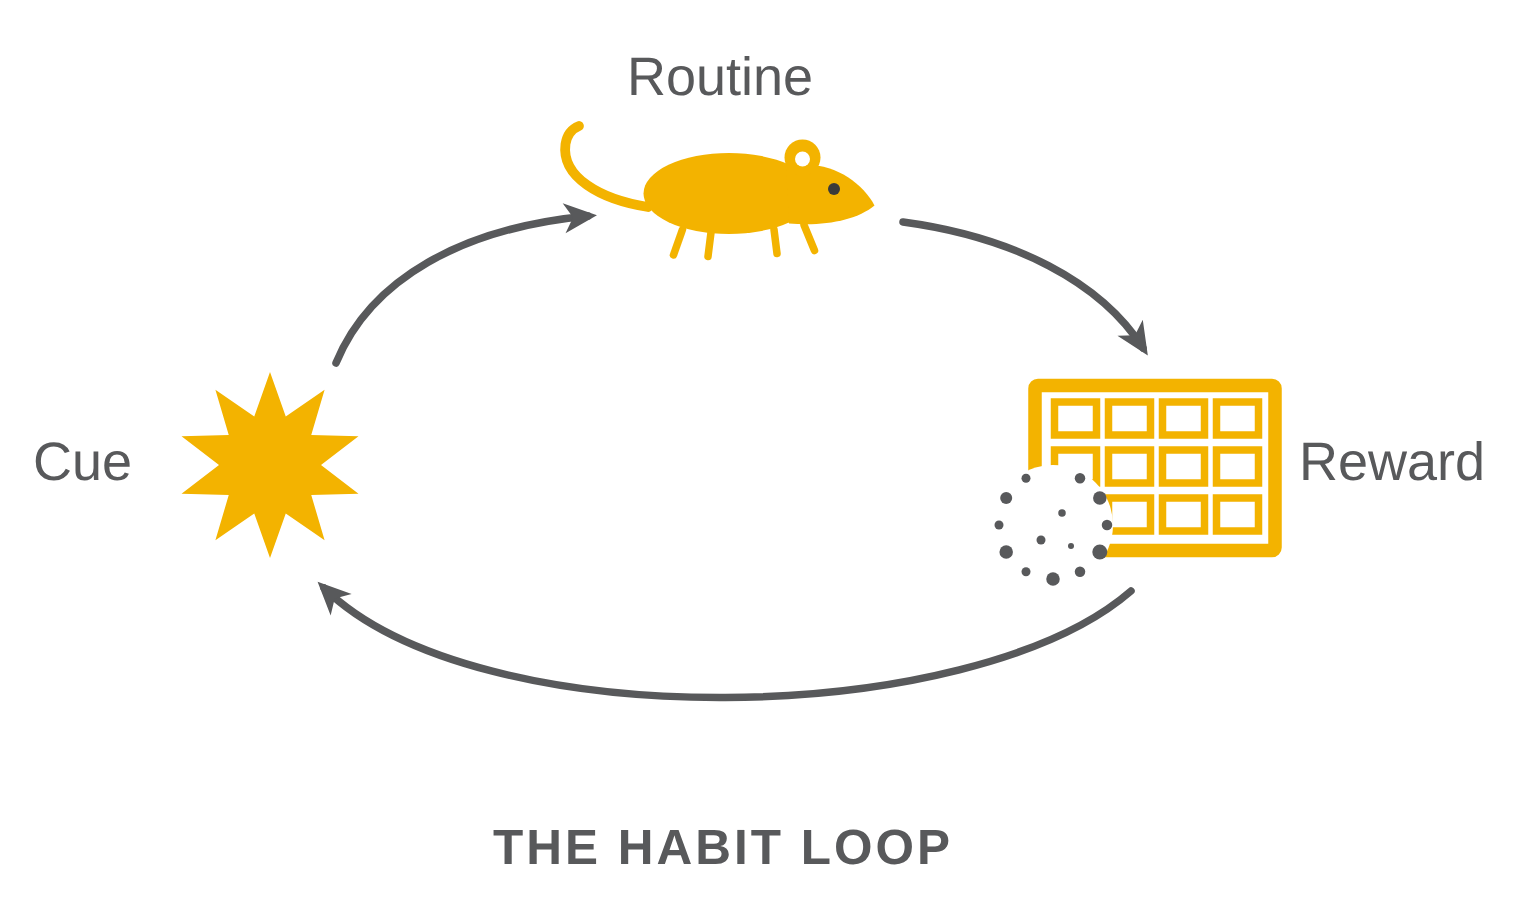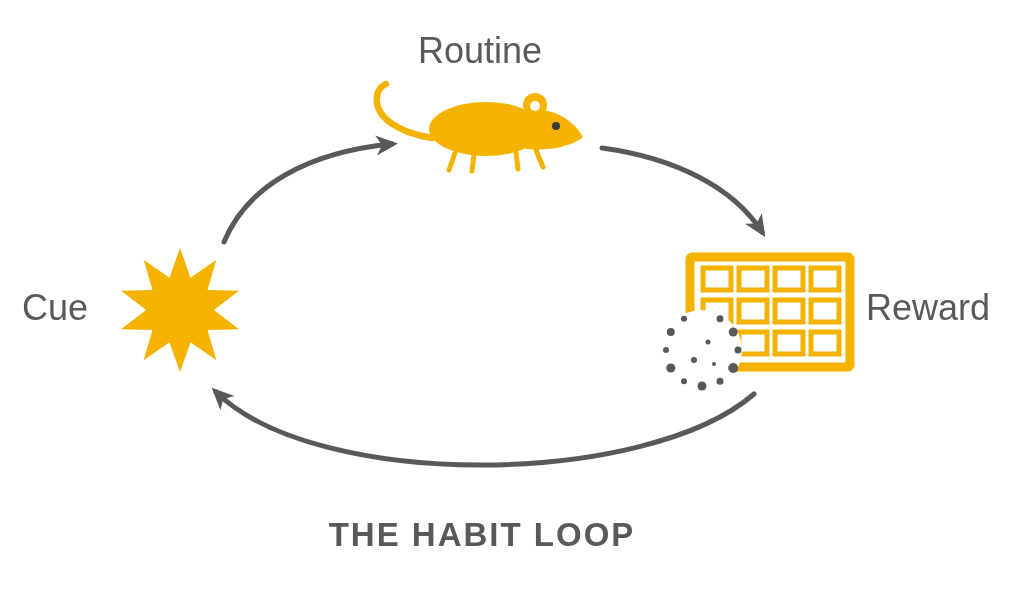--- a/index.html
+++ b/index.html
@@ -16,21 +16,21 @@
   }
   .diagram-svg{position:absolute;left:0;top:0;width:1024px;height:613px;}
   .node-label{
     position:absolute;color:var(--gray);font-weight:400;font-size:36px;
     white-space:nowrap;
   }
   .label-routine{left:330px;top:30px;width:300px;text-align:center;}
   .label-cue{left:22px;top:287px;}
   .label-reward{left:866px;top:287px;}
   .loop-title{
-    position:absolute;left:212px;top:516px;width:540px;text-align:center;
+    position:absolute;left:212px;top:546px;width:540px;text-align:center;
     color:var(--gray);font-weight:700;font-size:33px;letter-spacing:2px;
     white-space:nowrap;
   }
   .accent{fill:var(--accent);}
   .accent-stroke{stroke:var(--accent);fill:none;}
   .gray-fill{fill:var(--gray);}
   .gray-stroke{stroke:var(--gray);fill:none;}
   .white-fill{fill:var(--background);}
   .eye{fill:var(--eye-dark);}
 </style>

